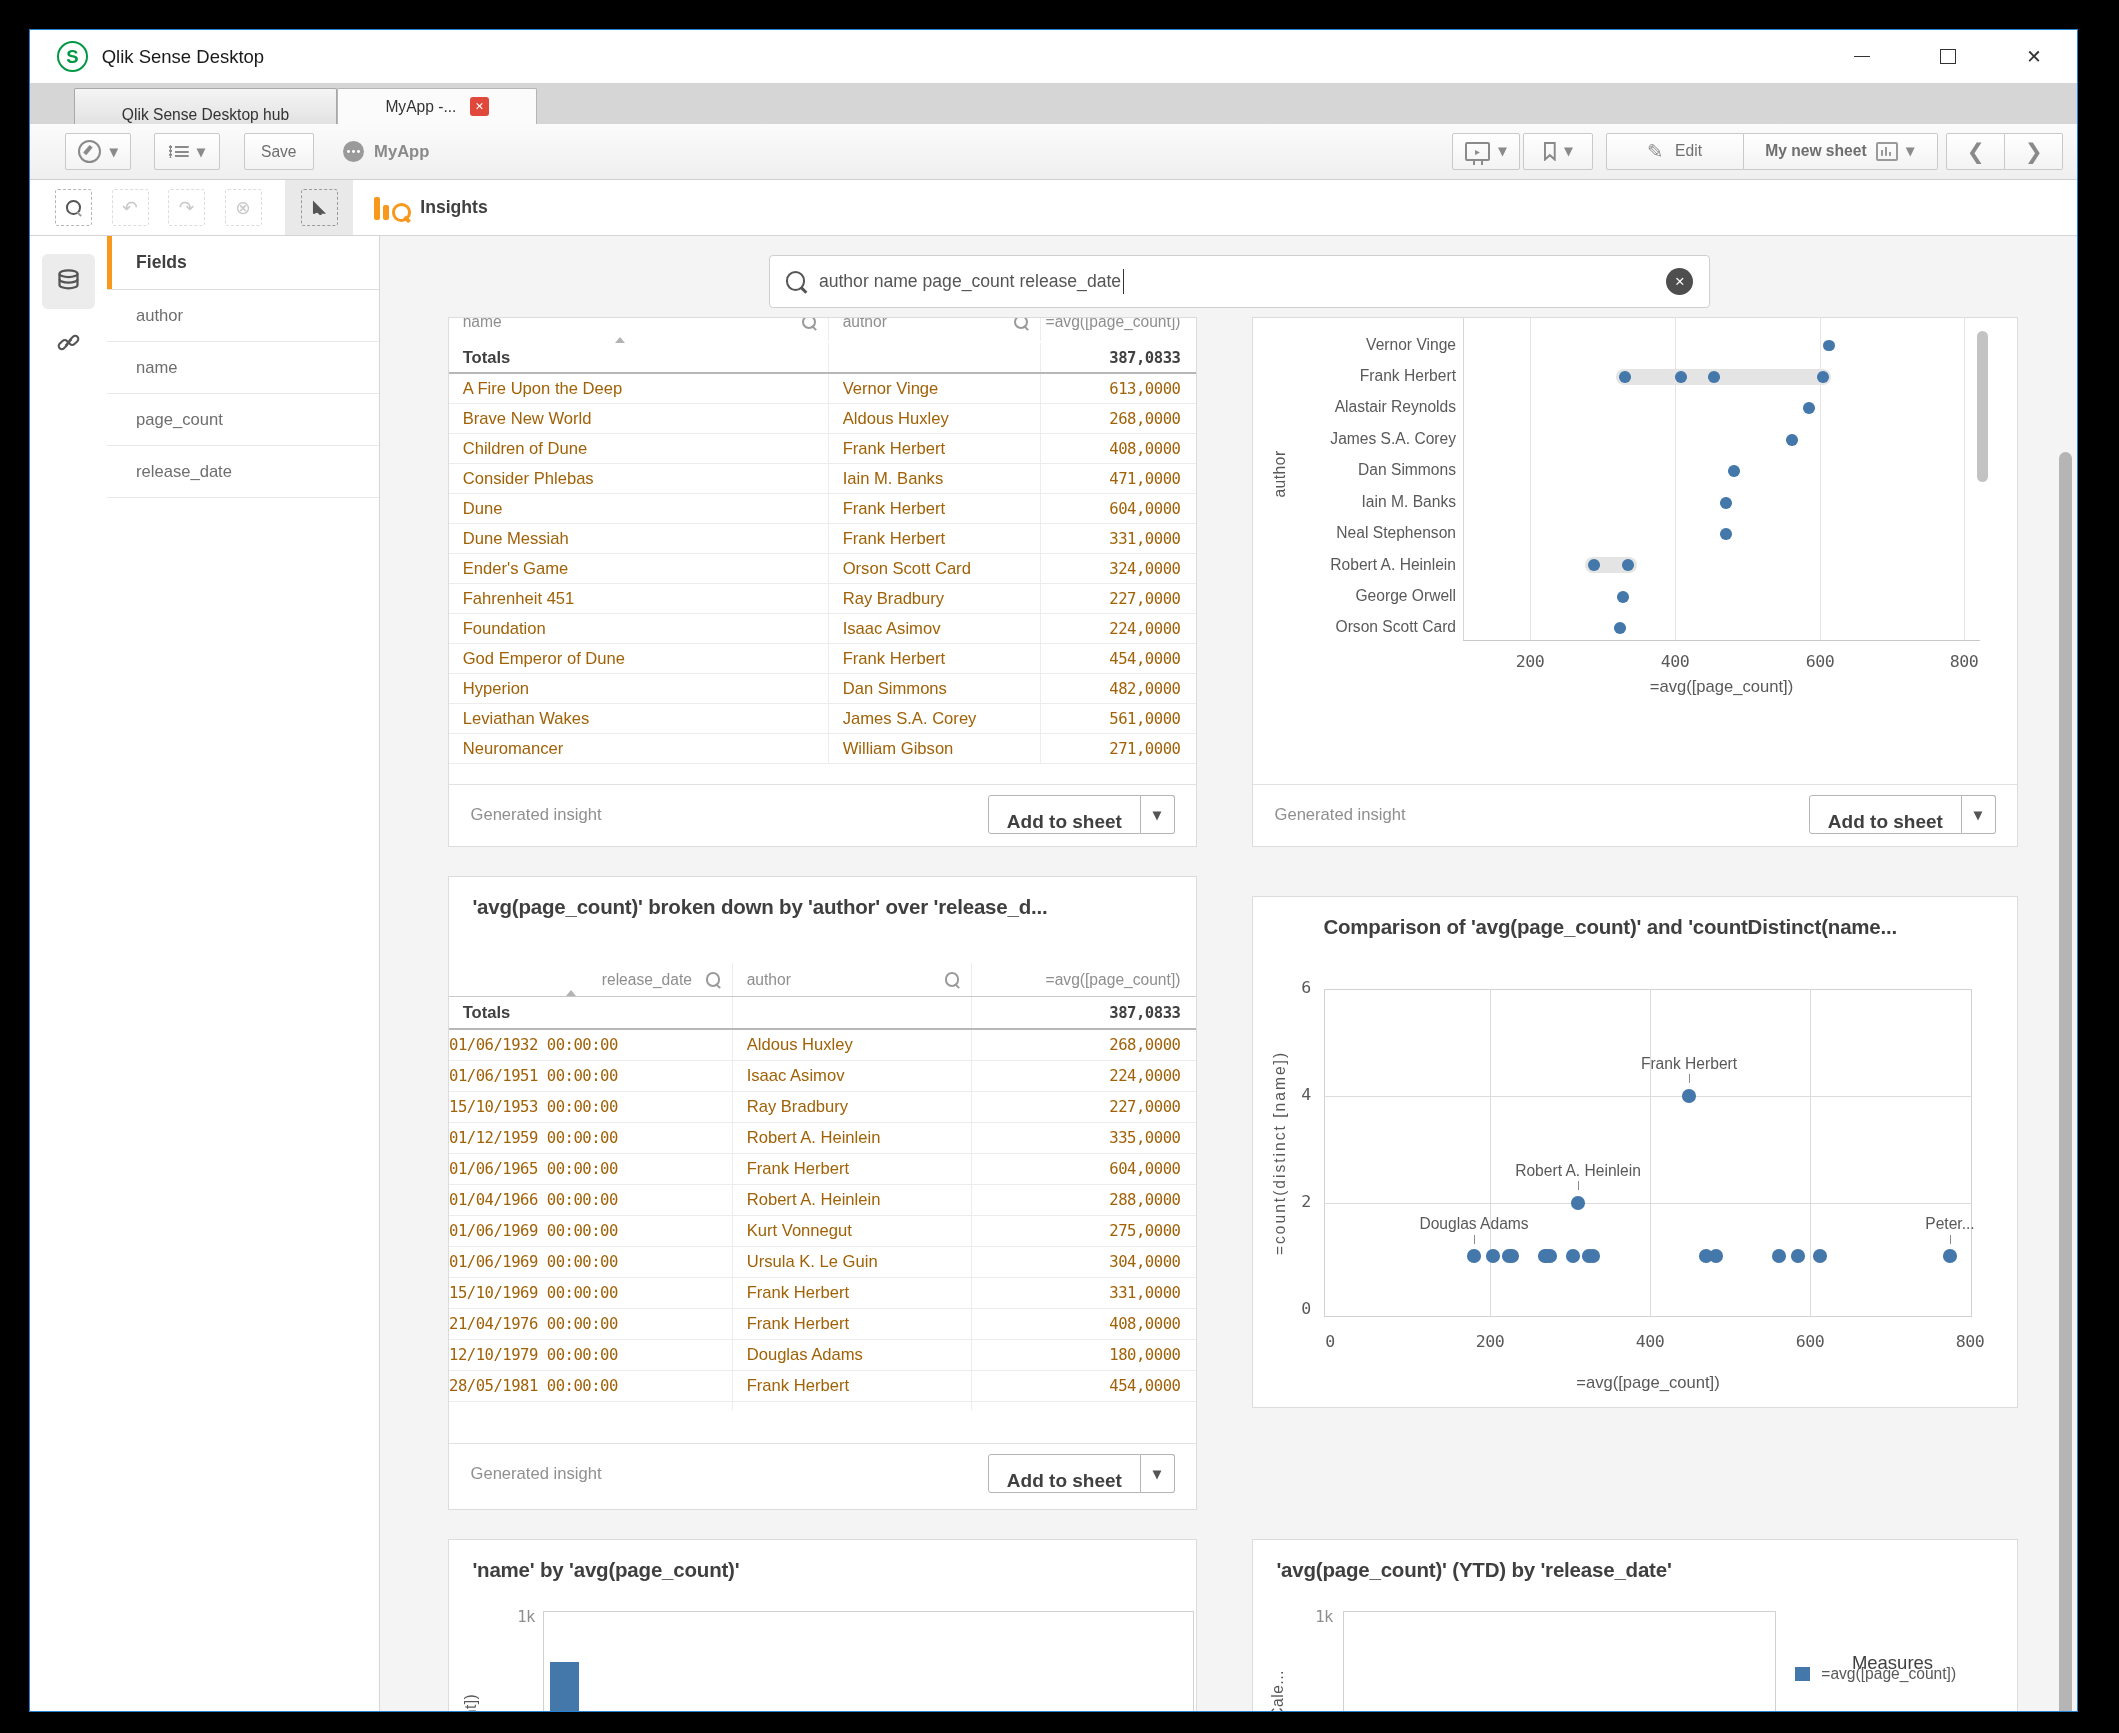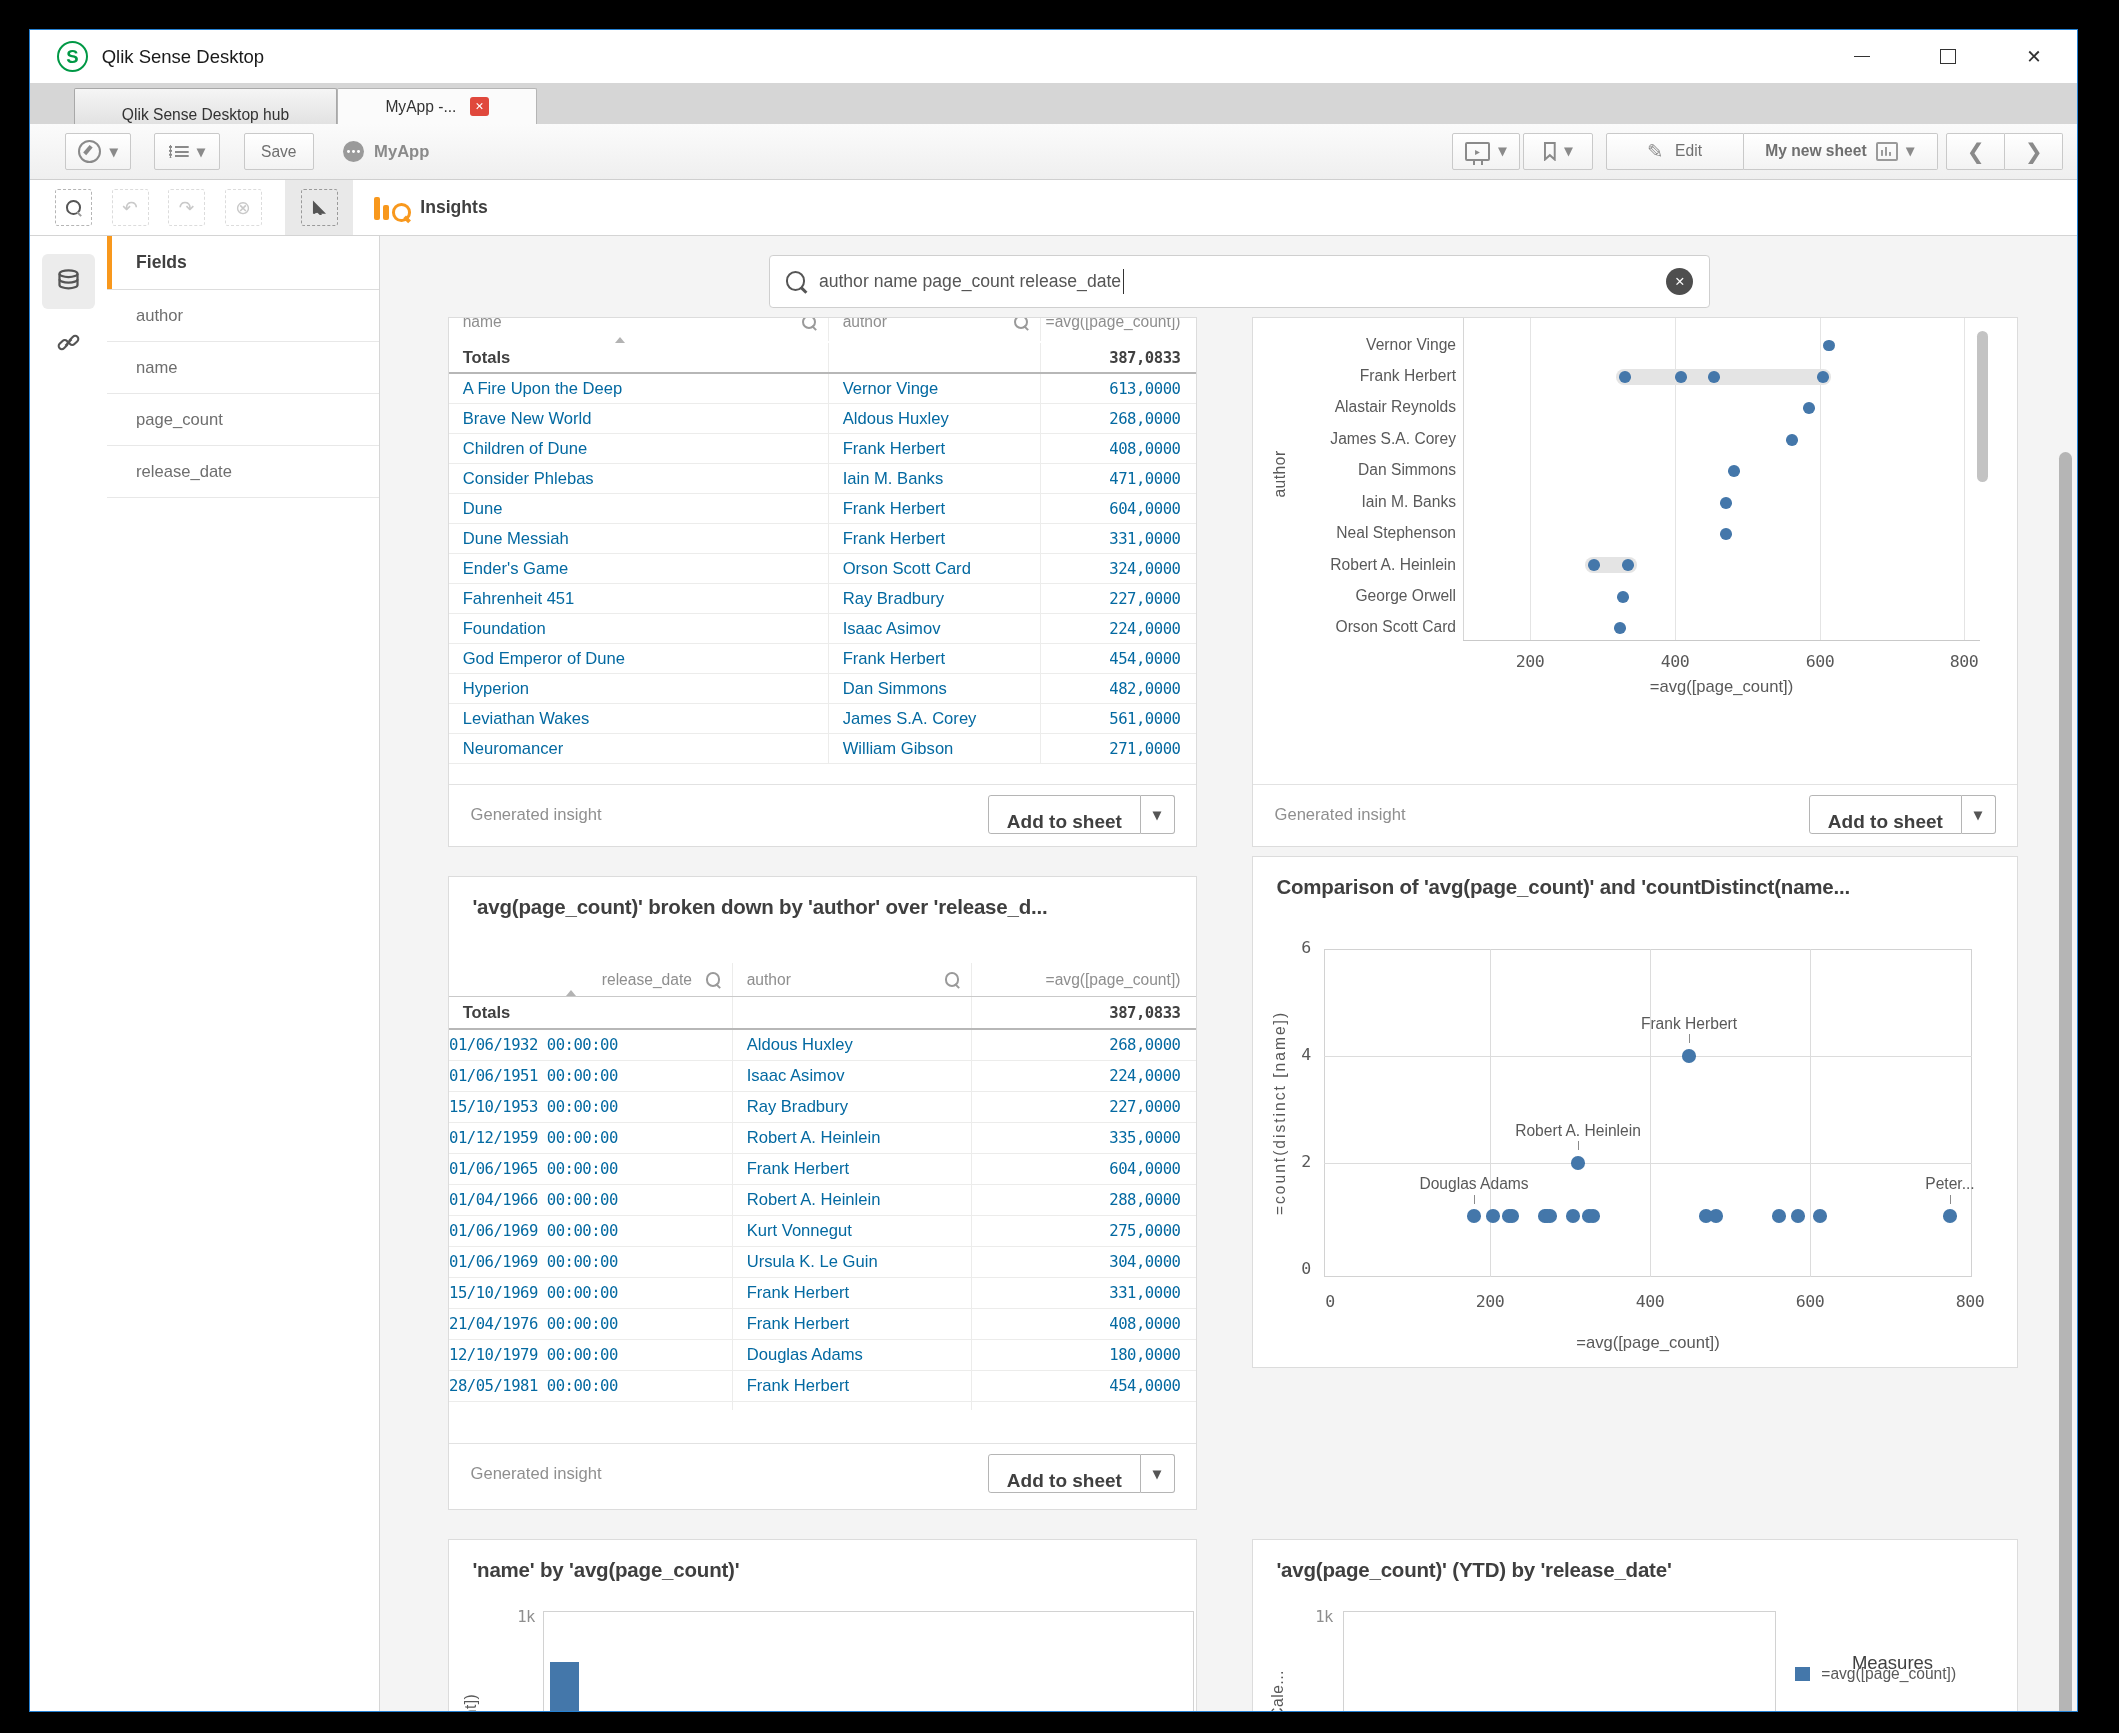--- a/index.html
+++ b/index.html
@@ -97,37 +97,37 @@
   #search-text{margin-left:13.7px;font-size:17.6px;color:#555;}
   #search-caret{width:1px;height:25px;background:#333;margin-left:2px;}
   #search-clear{margin-left:auto;width:27px;height:27px;border-radius:50%;background:#4e4e4e;color:#fff;
                 font-size:12.7px;display:flex;align-items:center;justify-content:center;}
 
   
   .card{position:absolute;background:#fff;border:1px solid #dcdcdc;box-sizing:border-box;overflow:hidden;}
   #card-r1c1{left:68px;top:81px;width:749px;height:530px;}
   #card-r1c2{left:872px;top:81px;width:766px;height:530px;}
   #card-r2c1{left:68px;top:640px;width:749px;height:634px;}
-  #card-r2c2{left:872px;top:620px;width:766px;height:512px;}
+  #card-r2c2{left:872px;top:660px;width:766px;height:512px;padding-left:47px;}
   #card-r3c1{left:68px;top:1303px;width:749px;height:234px;}
   #card-r3c2{left:872px;top:1303px;width:766px;height:234px;}
   .card-title{font-size:20.5px;font-weight:bold;color:#3f3f3f;padding:17.6px 23.4px 0 23.4px;letter-spacing:-0.2px;
               white-space:nowrap;overflow:hidden;}
   .card-footer{position:absolute;left:0;right:0;height:60px;border-top:1px solid #e2e2e2;display:flex;
                align-items:center;padding:0 21.5px;box-sizing:border-box;background:#fff;}
   .card-footer.f1{top:466px;} .card-footer.f2{top:566px;}
   .gen-label{font-size:16.6px;color:#8f8f8f;}
   .add-btn{margin-left:auto;display:flex;height:39px;}
   .add-main{border:1px solid #b5b5b5;border-radius:2.9px 0 0 2.9px;background:#fff;display:flex;align-items:flex-end;
             padding:0 17.6px;font-size:19px;font-weight:bold;color:#404040;}
   .add-caret{border:1px solid #b5b5b5;border-left:none;border-radius:0 2.9px 2.9px 0;width:33px;display:flex;
              align-items:center;justify-content:center;color:#555;font-size:11.7px;background:#fff;font-family:"DejaVu Sans",sans-serif;}
 
   
-  .trow{display:flex;align-items:center;border-bottom:1px solid #ececeb;color:#0369a1;font-size:16.6px;}
+  .trow{display:flex;align-items:center;border-bottom:1px solid #ececeb;color:#a16207;font-size:16.6px;}
   .t1 .trow{height:29px;} .t2 .trow{height:30px;}
   .trow.totals{font-weight:bold;color:#404040;border-bottom:2px solid #b7b7b7;}
   .t1 .trow.totals{height:29px;} .t2 .trow.totals{height:31px;}
   .t1 .c1{width:380px;padding-left:13.7px;box-sizing:border-box;}
   .t1 .c2{width:212px;box-sizing:border-box;}
   .t1 .c3{flex:1;text-align:right;padding-right:15.6px;}
   .t2 .c1{width:284px;text-align:right;padding-right:11.7px;box-sizing:border-box;}
   .t2 .c2{width:239px;padding-left:13.7px;box-sizing:border-box;}
   .t2 .c3{flex:1;text-align:right;padding-right:15.6px;}
   .colsep .c1,.colsep .c2{border-right:1px solid #ececeb;align-self:stretch;display:flex;align-items:center;}

